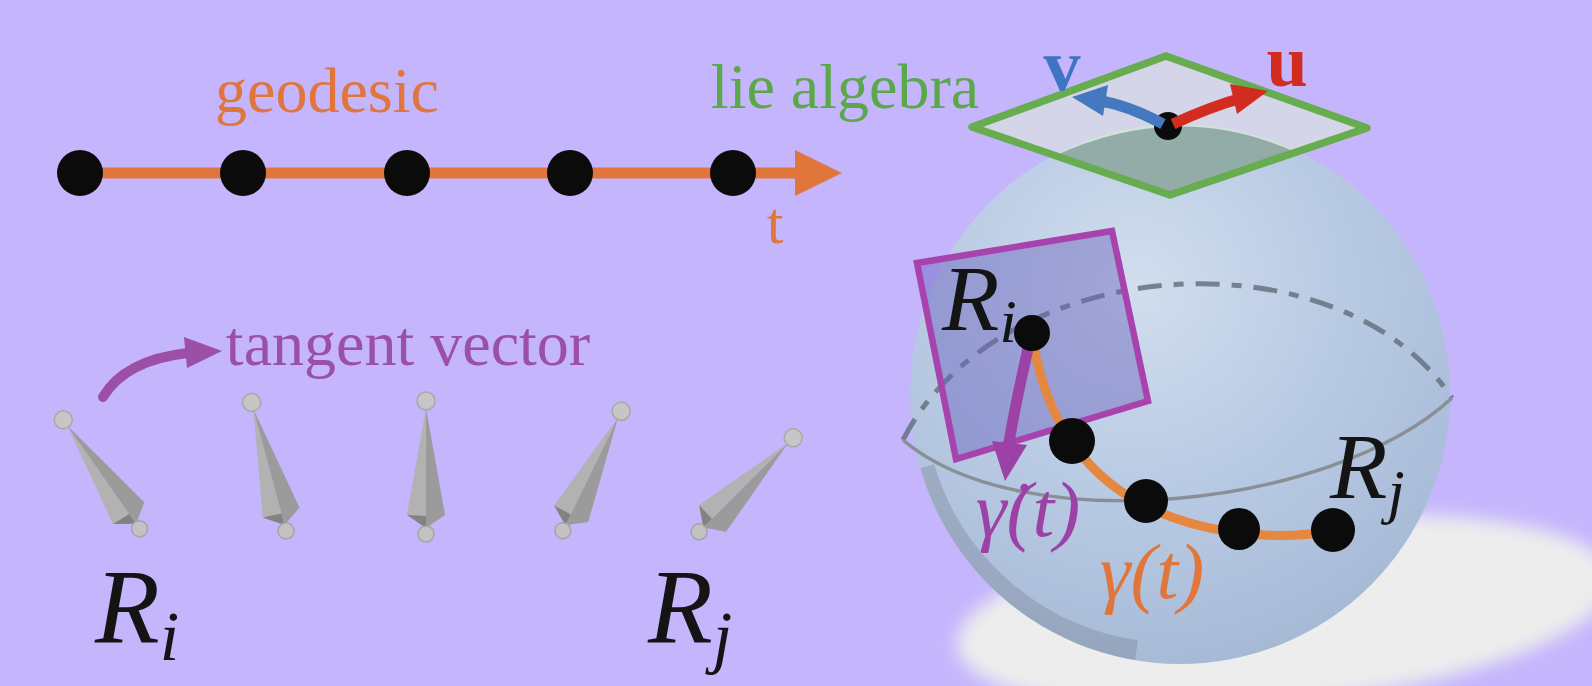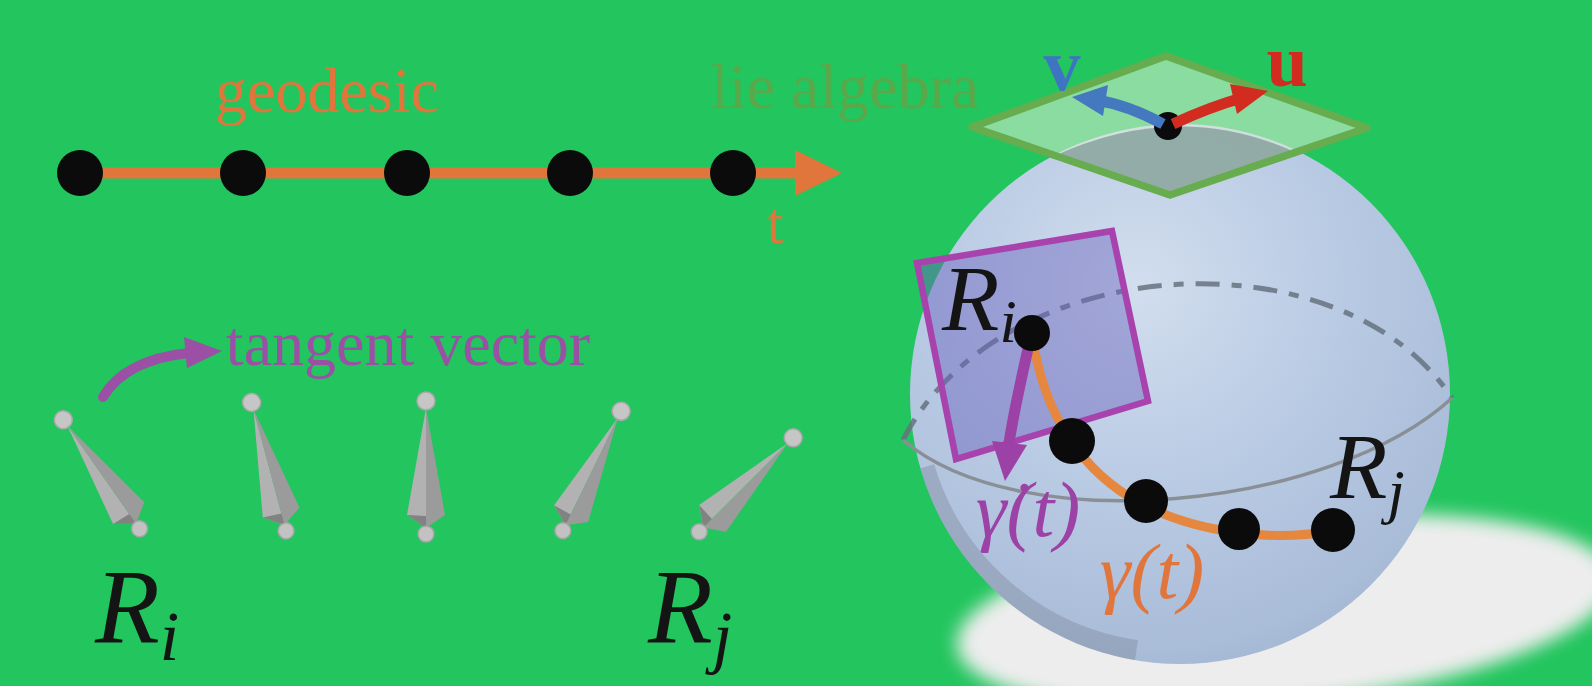--- a/index.html
+++ b/index.html
@@ -1,19 +1,19 @@
 <!DOCTYPE html>
 <html><head>
 <meta charset="utf-8">
 <style>
   html,body{margin:0;padding:0;background:#ffffff;}
   .canvas{
     position:relative;
     width:1592px;height:686px;
-    background:#22c55e;
+    background:#c4b5fd;
     overflow:hidden;
     font-family:"Liberation Serif","DejaVu Serif",serif;
   }
   svg{display:block;}
   text{font-family:"Liberation Serif","DejaVu Serif",serif;}
   .mathit{font-style:italic;}
 </style>
 </head>
 <body>
 

